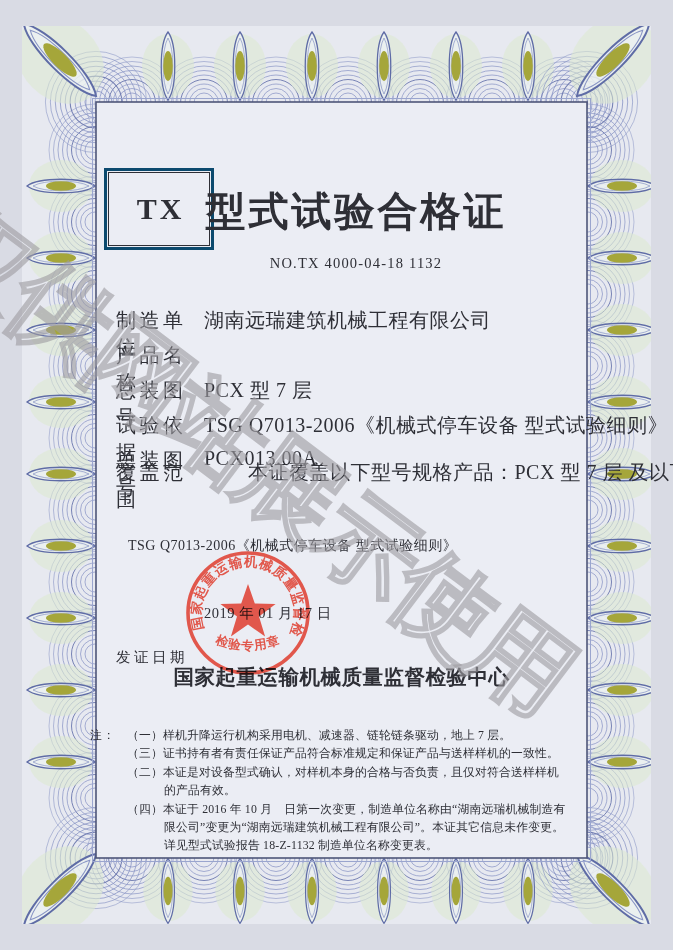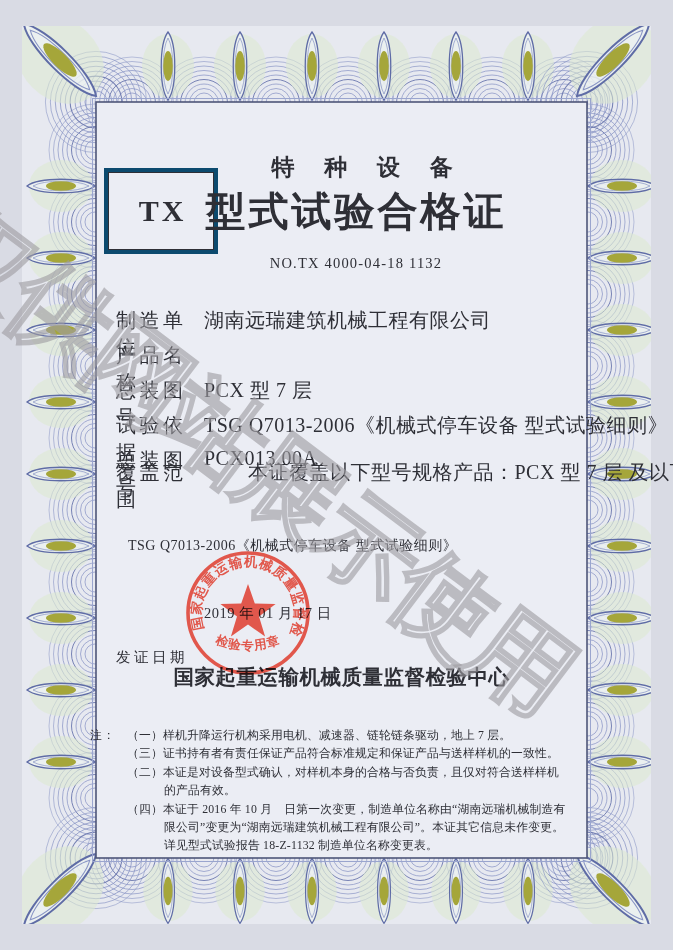--- a/index.html
+++ b/index.html
@@ -19,21 +19,21 @@
     color:transparent;
     -webkit-text-stroke:2.2px rgba(158,156,162,0.62);
     pointer-events:none;
   }
 
   
   .content { position:absolute; inset:0; z-index:2; }
 
   .tx-box {
     position:absolute; left:104px; top:168px; width:104px; height:76px;
-    border:5px solid #0c4a6e; outline:1px solid #2e2f36; outline-offset:-5px;
+    border:3px solid #0c4a6e; outline:1px solid #2e2f36; outline-offset:-5px;
     display:flex; align-items:center; justify-content:center;
   }
   .tx-box span { font-size:30px; font-weight:700; letter-spacing:3px; padding-left:3px; }
 
   .title-block { position:absolute; left:126px; width:460px; text-align:center; }
   .cat-title   { top:152px; font-size:23px; letter-spacing:12px; padding-left:12px; font-weight:600; }
   .main-title  { top:184px; font-size:40px; font-weight:700; letter-spacing:3px; }
   .cert-no     { top:255px; font-size:14.5px; letter-spacing:1.2px; }
 
   .field-row { position:absolute; left:116px; display:flex; font-size:20px; }
@@ -176,21 +176,20 @@
   </svg>
 
   <div class="watermark">仅供网站展示使用</div>
 
   <div class="content">
 
     <div class="tx-box">
       <span>TX</span>
     </div>
 
-    <div class="title-block cat-title">特 种 设 备</div>
     <div class="title-block main-title">型式试验合格证</div>
     <div class="title-block cert-no">NO.TX 4000-04-18 1132</div>
 
     <div class="field-row row-0">
       <span class="field-label">制造单位</span>
       <span class="field-value">湖南远瑞建筑机械工程有限公司</span>
     </div>
     <div class="field-row row-1">
       <span class="field-label">产品名称</span>
     </div>

